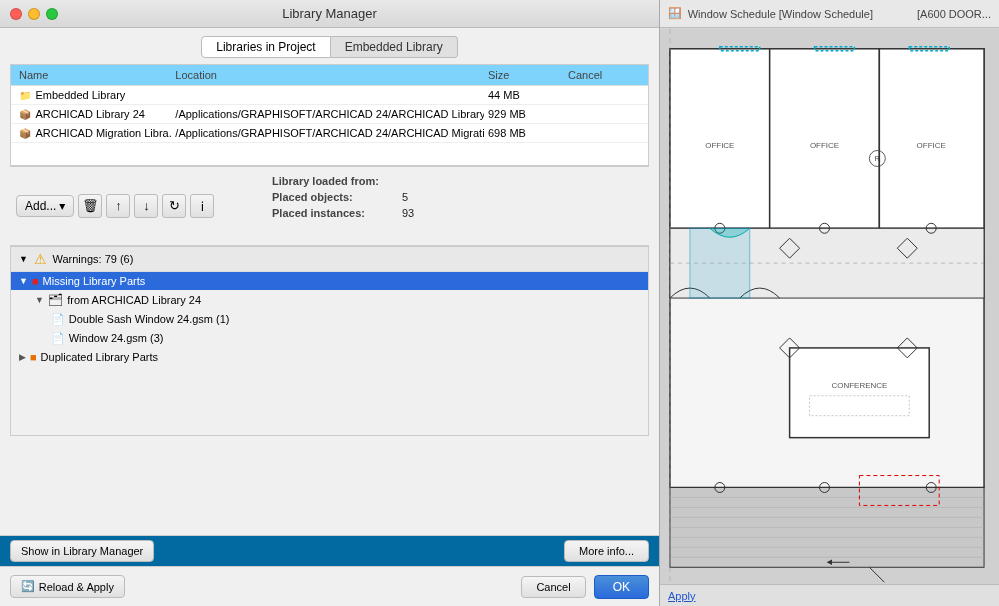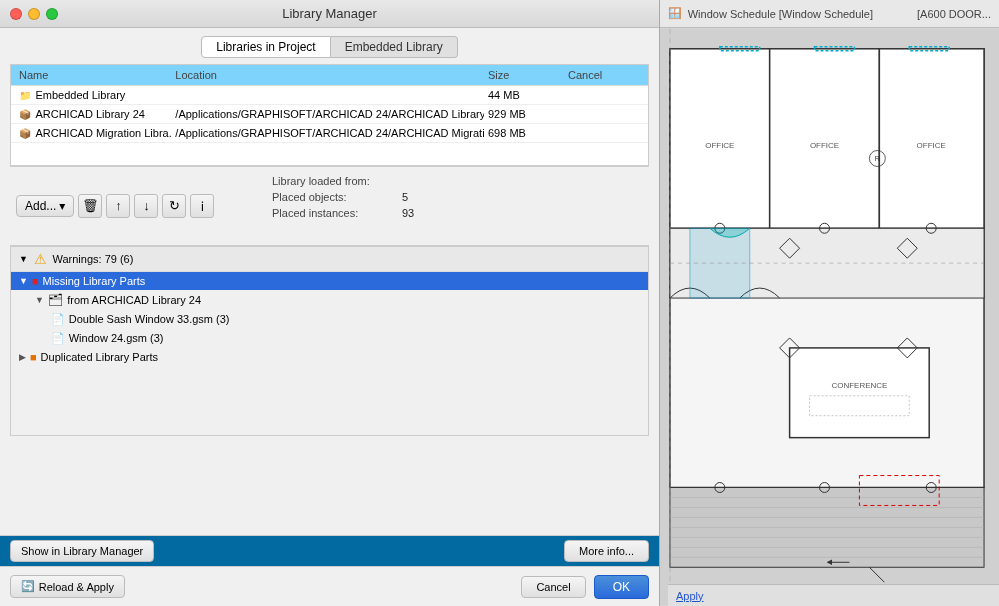--- a/index.html
+++ b/index.html
@@ -133,21 +133,21 @@
       display: flex; align-items: center; justify-content: center;
       cursor: pointer; font-size: 13px;
     }
     .info-right {
       flex: 1;
       padding: 8px 12px;
       font-size: 11px;
       color: #333;
     }
     .info-row { display: flex; margin-bottom: 4px; }
-    .info-label { width: 130px; color: #444; }
+    .info-label { width: 130px; color: #444; font-weight: bold; }
     .info-value { color: #222; }
 
     
     .issues-area {
       height: 190px;
       background: #f0f0f0;
       border: 1px solid #ccc;
       margin: 0 10px;
       overflow-y: auto;
       flex-shrink: 0;
@@ -258,21 +258,21 @@
       overflow: hidden;
     }
     .drawing-canvas svg {
       width: 100%;
       height: 100%;
     }
 
     .apply-bar {
       position: absolute;
       bottom: 0;
-      left: 8px;
+      left: 0;
       right: 0;
       height: 22px;
       background: #e0e0e0;
       border-top: 1px solid #bbb;
       display: flex;
       align-items: center;
       padding: 0 8px;
       font-size: 11px;
     }
     .apply-text { color: #2255cc; text-decoration: underline; cursor: pointer; }
@@ -375,21 +375,21 @@
     </div>
 
     <div class="tree-item tree-indent1">
       <span style="font-size:9px; color:#555;">▼</span>
       <span style="font-size:12px;">🗂</span>
       <span>from ARCHICAD Library 24</span>
     </div>
 
     <div class="tree-item tree-indent2">
       <span style="font-size:11px;">📄</span>
-      <span>Double Sash Window 33.gsm (3)</span>
+      <span>Double Sash Window 24.gsm (1)</span>
     </div>
 
     <div class="tree-item tree-indent2">
       <span style="font-size:11px;">📄</span>
       <span>Window 24.gsm (3)</span>
     </div>
 
     <div class="tree-item">
       <span style="font-size:9px; color:#555;">▶</span>
       <span style="color:#e87000; font-size:11px;">■</span>

